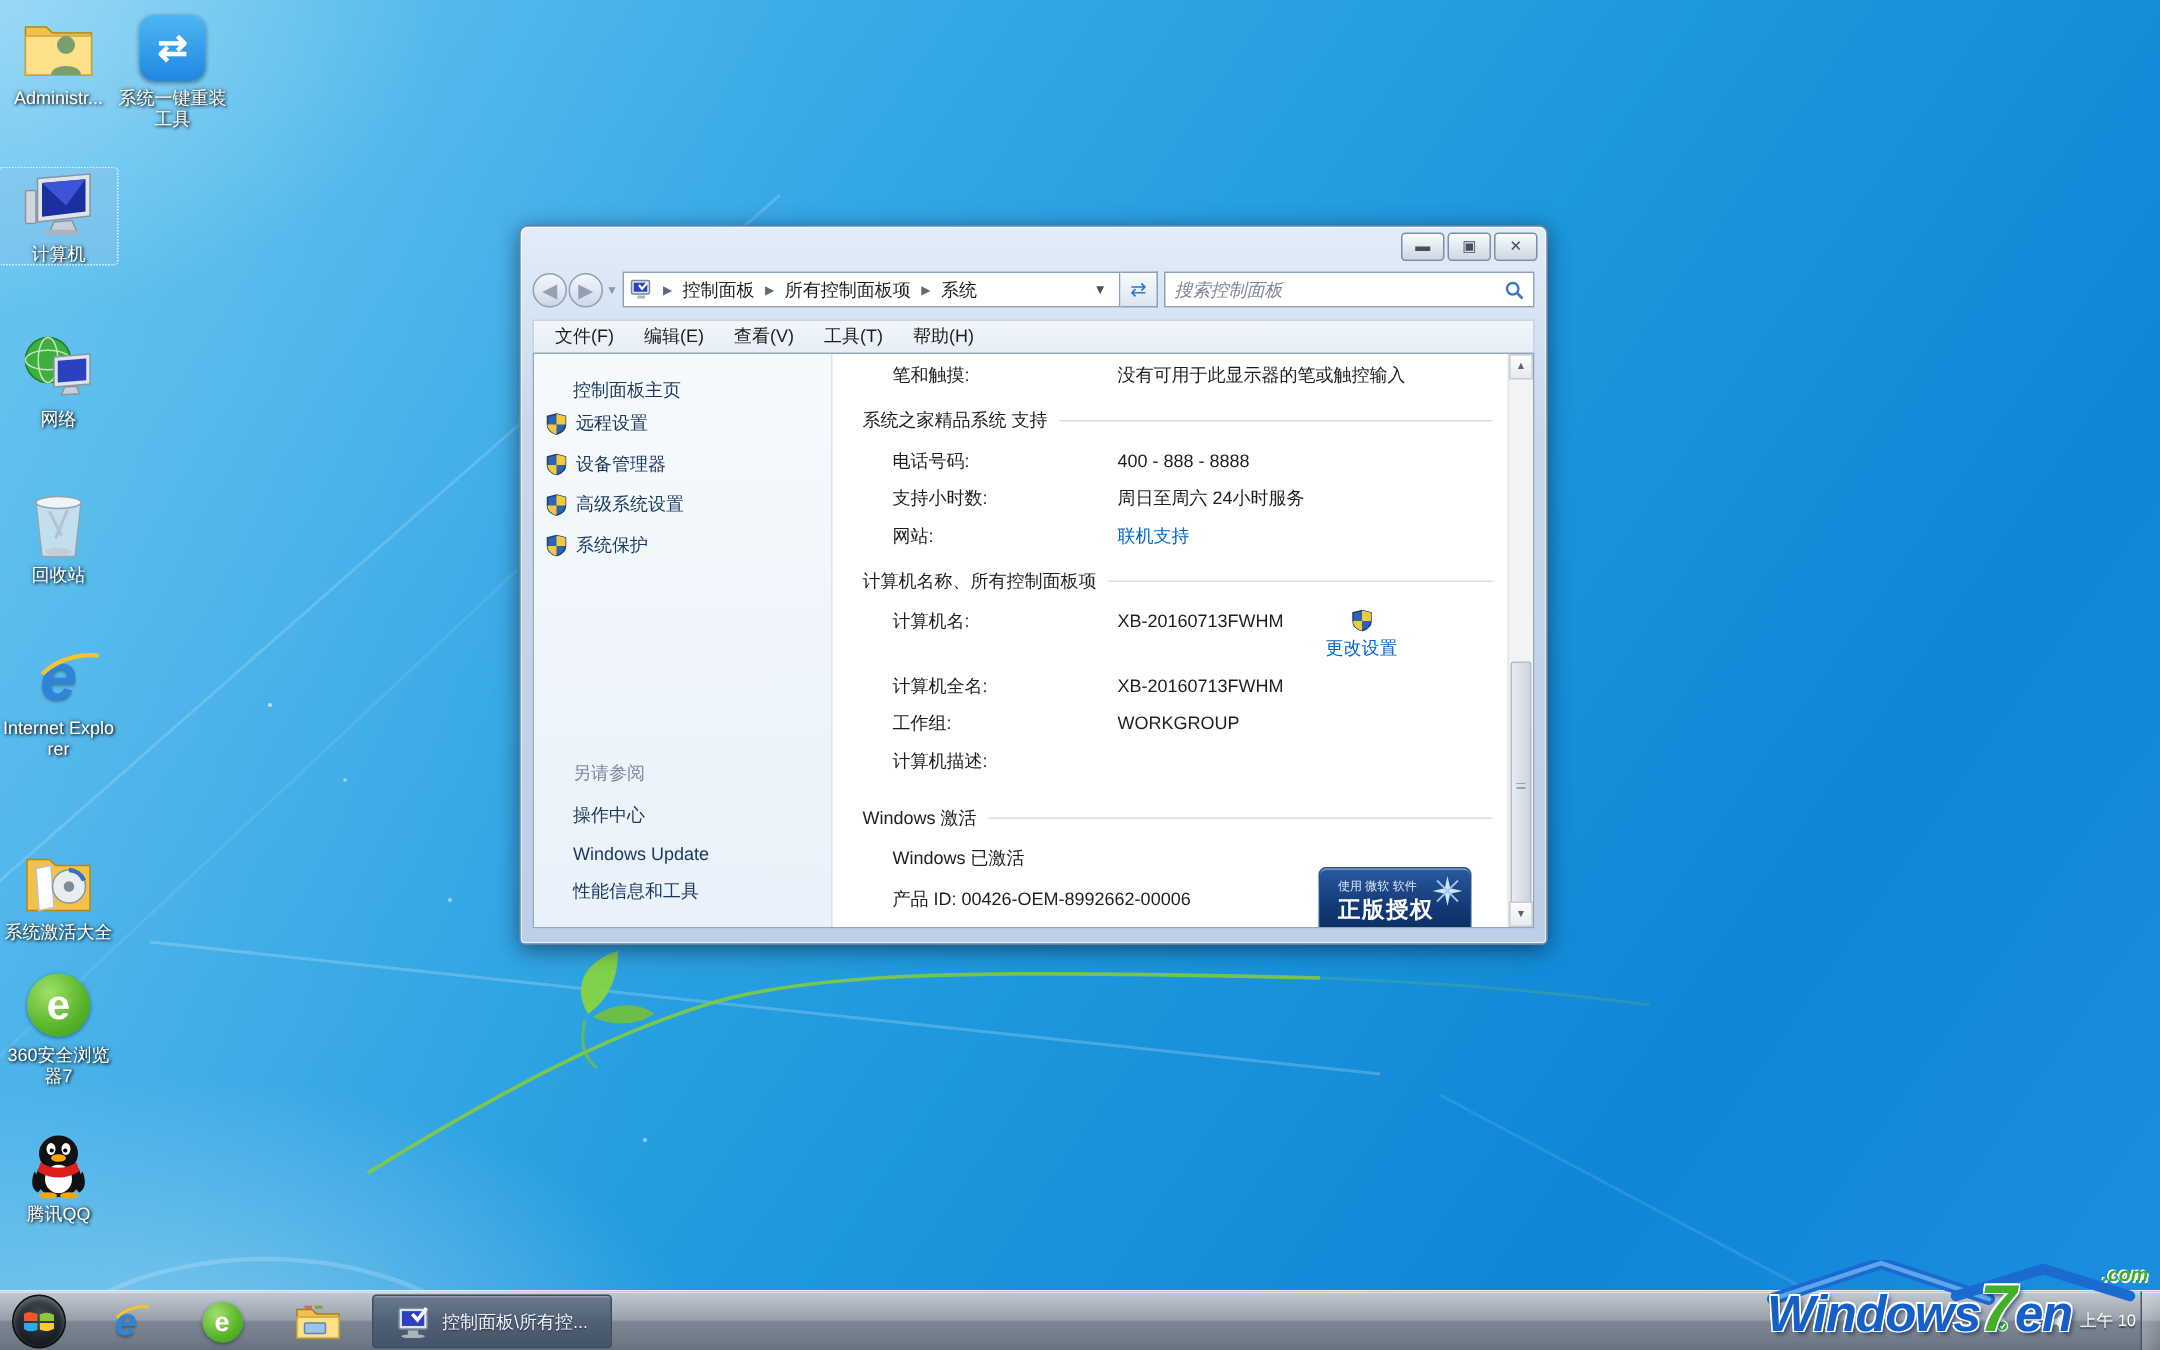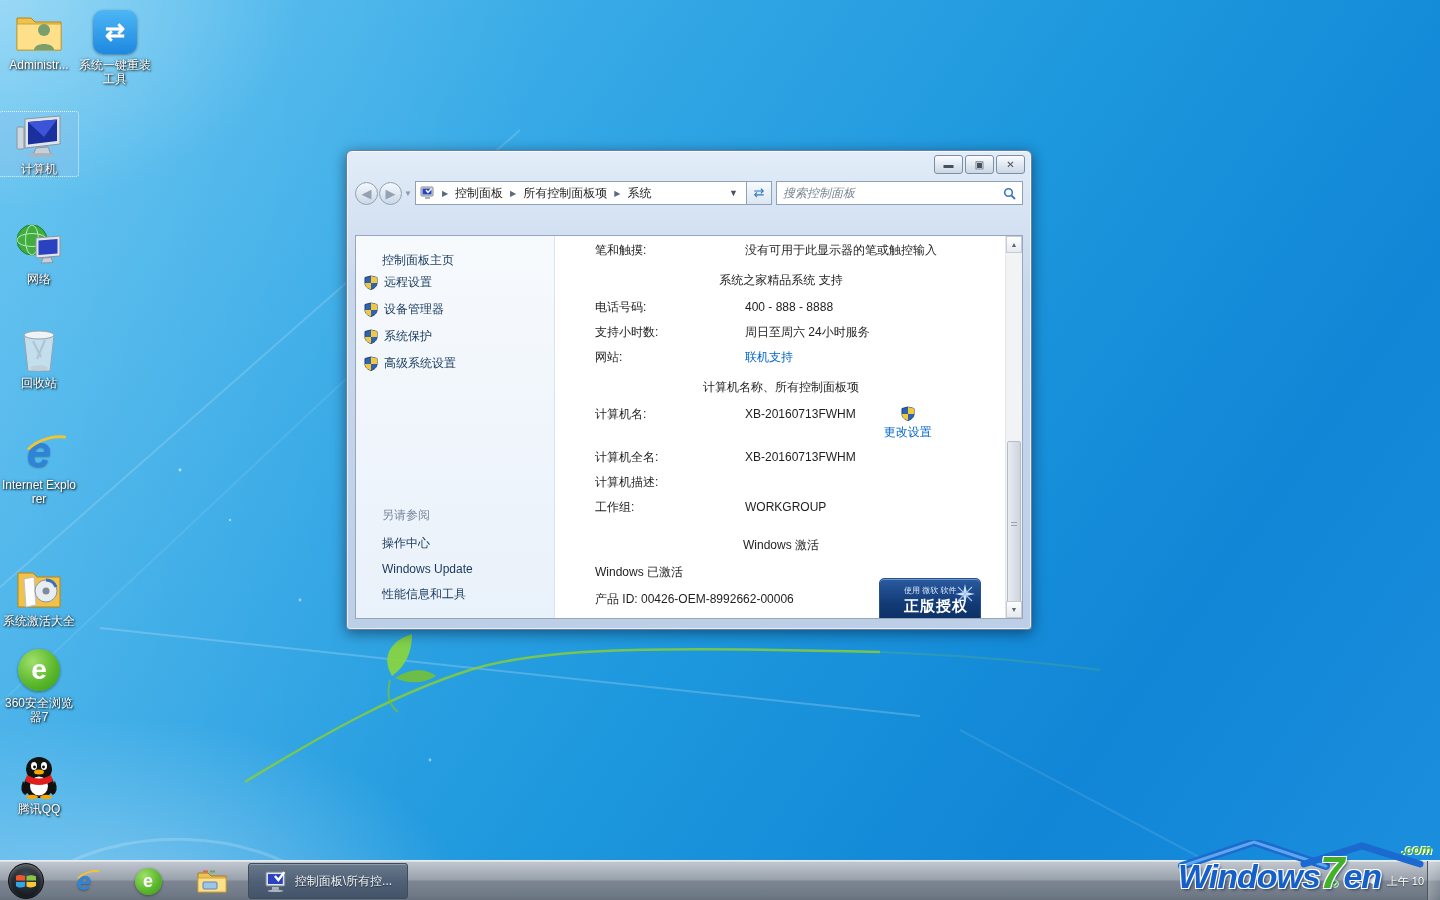--- a/index.html
+++ b/index.html
@@ -83,31 +83,31 @@
   .sb-task { display:flex; align-items:center; gap:6px; color:#17395c;
     padding:5px 0 5px 8px; cursor:pointer; }
   .see-also { margin-top:126px; }
   .sb-hdr { color:#7a8aa0; padding:4px 0 6px 26px; }
   .sb-link { color:#17395c; padding:5px 0 5px 26px; cursor:pointer; }
 
   .content { flex:1; position:relative; font-size:12px; color:#1e1e1e;
     padding:6px 10px 0 20px; overflow:hidden; }
   .row { display:flex; margin:4px 0 9px 20px; line-height:16px; }
   .row .lab { width:150px; flex:none; }
-  .sect { display:flex; align-items:center; margin:14px 0 10px 0;flex-direction:column; }
+  .sect { display:flex; align-items:center; margin:14px 0 10px 0; }
   .sect .t { white-space:nowrap; margin-right:8px; }
   .sect .ln { flex:1; height:1px; background:#dcdcdc; }
   a.lnk { color:#0066cc; text-decoration:none; cursor:pointer; }
   .chg { display:inline-flex; align-items:center; gap:3px; margin-left:28px;flex-direction:column; }
   .activation-zone { position:relative; min-height:108px; }
   .act-line { margin:4px 0 10px 20px; }
   .badge { position:absolute; right:14px; top:14px; width:102px; height:48px;
     border-radius:5px; border:1px solid #27508e;
     background:linear-gradient(#2a5aa0,#123a75 55%,#0c2c5e);
-    color:#fff; padding:6px 6px 0 24px; box-shadow:inset 0 1px 0 rgba(255,255,255,.35); }
+    color:#fff; padding:6px 6px 0 12px; box-shadow:inset 0 1px 0 rgba(255,255,255,.35); }
   .badge .b1 { font-size:8px; color:#dbe7f8; }
   .badge .b2 { font-size:15px; font-weight:bold; letter-spacing:1px; margin-top:1px; }
   .badge .b3 { font-size:8px; color:#cfe0f5; margin-top:2px; }
   .badge svg { position:absolute; right:5px; top:5px; }
 
   .scrollbar { width:17px; flex:none; background:#f2f3f5;
     border-left:1px solid #e2e5e9; position:relative; }
   .sb-btn { position:absolute; left:0; width:16px; height:17px;
     background:linear-gradient(#fdfdfd,#e6eaef); border:1px solid #c7ccd4;
     color:#5c6670; font-size:7px; text-align:center; line-height:16px; }
@@ -314,20 +314,27 @@
       <div class="refresh">⇄</div>
       <div class="searchbox">
         <input placeholder="搜索控制面板" style="">
         <svg width="13" height="13" viewBox="0 0 13 13">
           <circle cx="5.5" cy="5.5" r="3.8" fill="none" stroke="#3a77c2" stroke-width="1.6"></circle>
           <line x1="8.5" y1="8.5" x2="12" y2="12" stroke="#3a77c2" stroke-width="1.8"></line>
         </svg>
       </div>
     </div>
 
+    <div class="menubar">
+      <span>文件(F)</span>
+      <span>编辑(E)</span>
+      <span>查看(V)</span>
+      <span>工具(T)</span>
+      <span>帮助(H)</span>
+    </div>
 
     <div class="body">
 
       <div class="sidebar">
         <div class="sb-home">控制面板主页</div>
 
         <div class="sb-task">
           <svg width="14" height="15" viewBox="0 0 14 15">
             <path d="M7 1 L13 2.5 V8 C13 11.5 10 13.6 7 14.5 C4 13.6 1 11.5 1 8 V2.5 Z" fill="#2f63b0" stroke="#1c3f78"></path>
             <path d="M7 1 L13 2.5 V8 H7 Z" fill="#f3c83c"></path>
@@ -342,29 +349,29 @@
             <path d="M1 8 H7 V14.5 C4 13.6 1 11.5 1 8 Z" fill="#f3c83c"></path>
           </svg>
           <span>设备管理器</span>
         </div>
         <div class="sb-task">
           <svg width="14" height="15" viewBox="0 0 14 15">
             <path d="M7 1 L13 2.5 V8 C13 11.5 10 13.6 7 14.5 C4 13.6 1 11.5 1 8 V2.5 Z" fill="#2f63b0" stroke="#1c3f78"></path>
             <path d="M7 1 L13 2.5 V8 H7 Z" fill="#f3c83c"></path>
             <path d="M1 8 H7 V14.5 C4 13.6 1 11.5 1 8 Z" fill="#f3c83c"></path>
           </svg>
-          <span>系统保护</span>
+          <span>高级系统设置</span>
         </div>
         <div class="sb-task">
           <svg width="14" height="15" viewBox="0 0 14 15">
             <path d="M7 1 L13 2.5 V8 C13 11.5 10 13.6 7 14.5 C4 13.6 1 11.5 1 8 V2.5 Z" fill="#2f63b0" stroke="#1c3f78"></path>
             <path d="M7 1 L13 2.5 V8 H7 Z" fill="#f3c83c"></path>
             <path d="M1 8 H7 V14.5 C4 13.6 1 11.5 1 8 Z" fill="#f3c83c"></path>
           </svg>
-          <span>高级系统设置</span>
+          <span>系统保护</span>
         </div>
 
         <div class="see-also">
           <div class="sb-hdr">另请参阅</div>
           <div class="sb-link">操作中心</div>
           <div class="sb-link">Windows Update</div>
           <div class="sb-link">性能信息和工具</div>
         </div>
       </div>
 
@@ -405,26 +412,26 @@
               <path d="M1 8 H7 V14.5 C4 13.6 1 11.5 1 8 Z" fill="#f3c83c"></path>
             </svg>
             <a class="lnk">更改设置</a>
           </span>
         </div>
         <div class="row">
           <span class="lab">计算机全名:</span>
           <span>XB-20160713FWHM</span>
         </div>
         <div class="row">
+          <span class="lab">工作组:</span>
+          <span>WORKGROUP</span>
+        </div>
+        <div class="row">
           <span class="lab">计算机描述:</span>
           <span></span>
-        </div>
-        <div class="row">
-          <span class="lab">工作组:</span>
-          <span>WORKGROUP</span>
         </div>
 
         <div class="sect" style="margin-top:22px;">
           <span class="t">Windows 激活</span>
             <span class="ln"></span>
         </div>
         <div class="activation-zone">
           <div class="act-line">Windows 已激活</div>
           <div class="act-line">产品 ID: 00426-OEM-8992662-00006</div>
 

